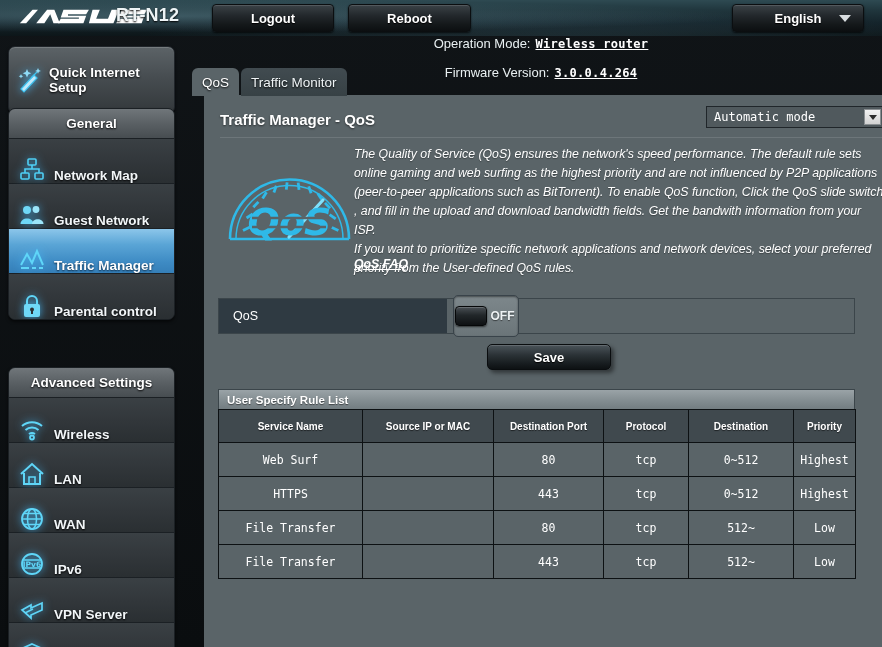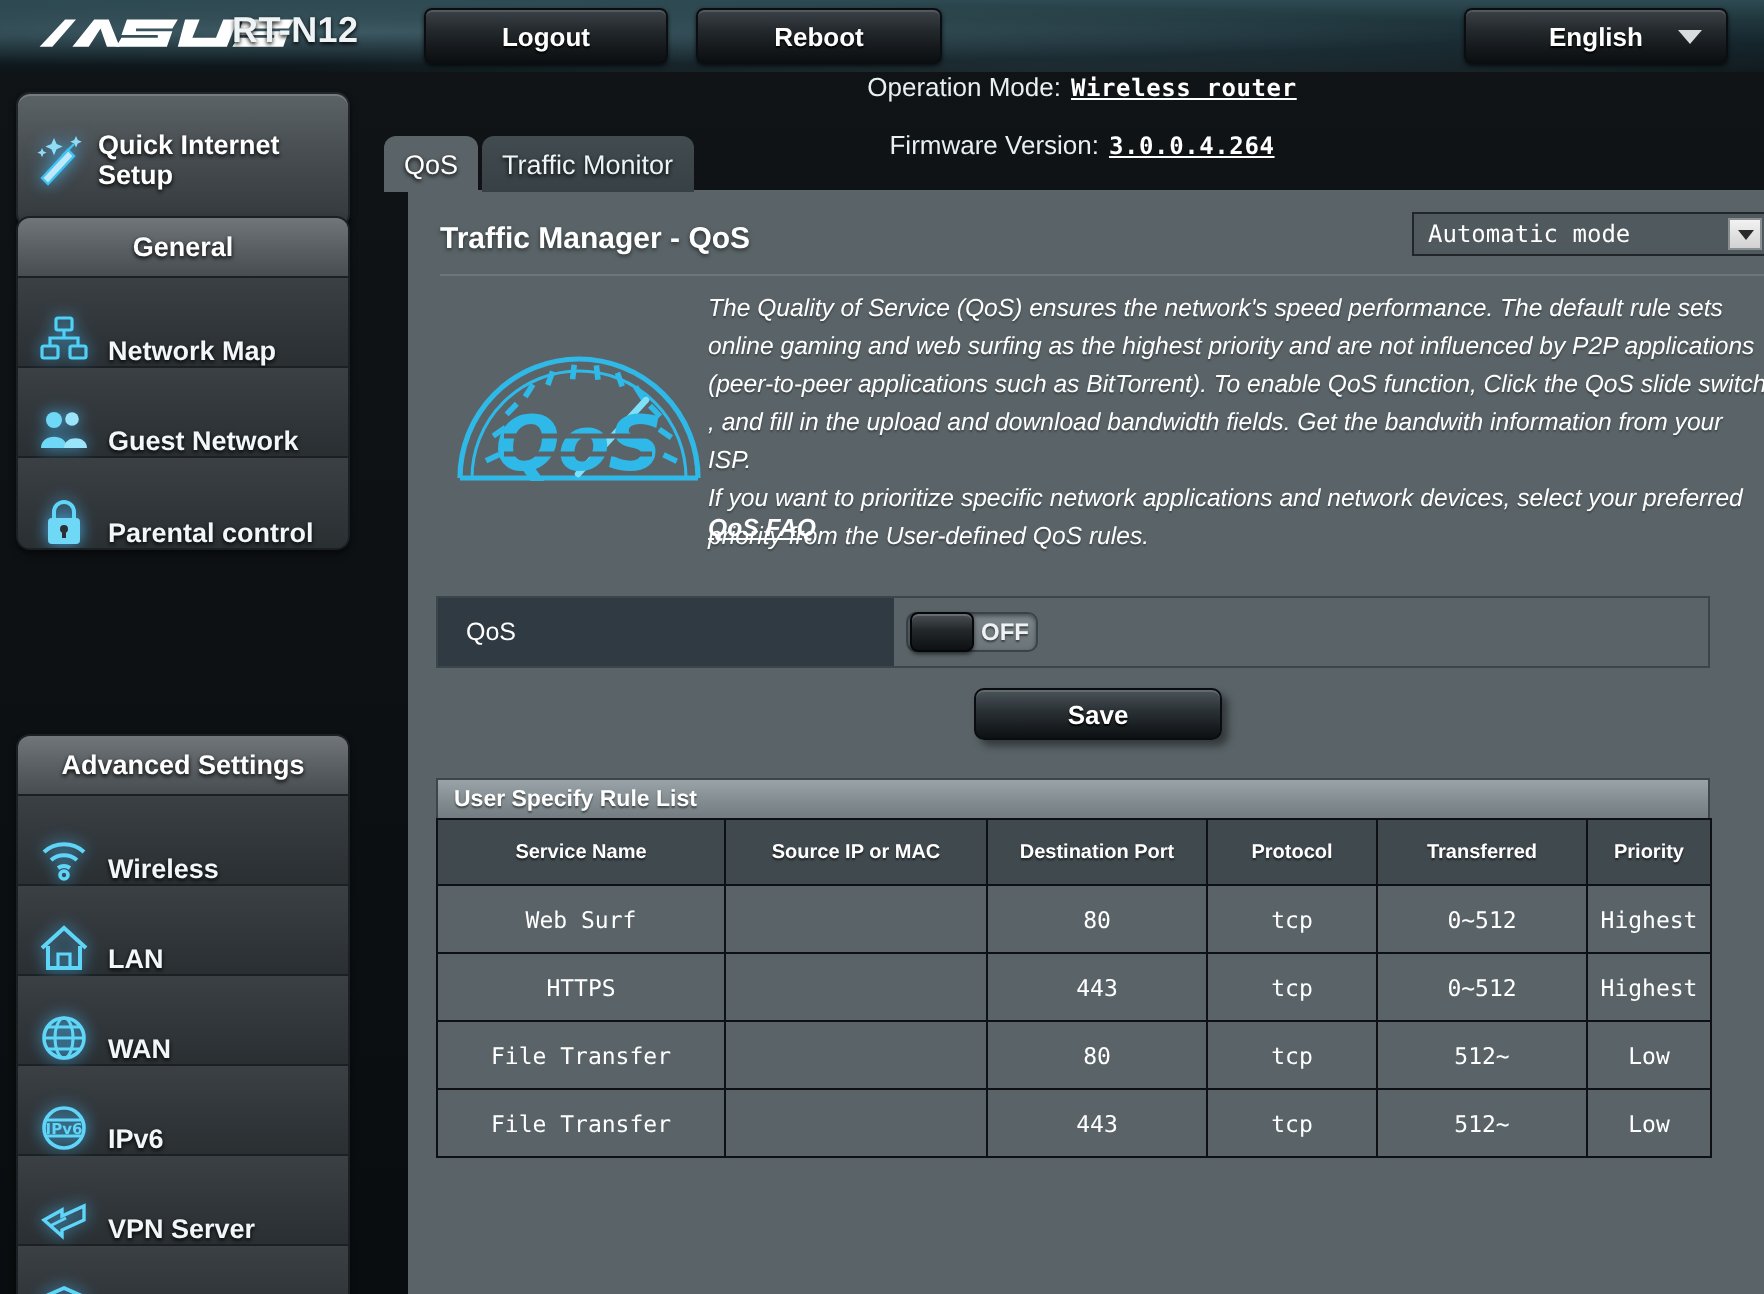--- a/index.html
+++ b/index.html
@@ -174,21 +174,21 @@
     border:1px solid #3b454a; display:flex; align-items:stretch;
   }
   .qos-row .cell-label {
     width:228px; background:#2f3a42; display:flex; align-items:center; padding-left:14px;
     font-size:12.5px; color:#ffffff;
   }
   .qos-row .cell-ctl {
     flex:1; background:#5a6468; display:flex; align-items:center; padding-left:6px;
   }
   .switch {
-    width:66px; height:20px; border-radius:5px; cursor:pointer;
+    width:66px; height:42px; border-radius:5px; cursor:pointer;
     background: linear-gradient(180deg,#7d878b 0%,#6b7579 100%);
     border:1px solid #39434a; display:flex; align-items:center; position:relative;
     box-shadow: inset 0 1px 2px rgba(0,0,0,.45);
   }
   .switch .knob {
     width:32px; height:20px; margin-left:1px; border-radius:4px;
     background: linear-gradient(180deg,#4a5055 0%,#22272a 45%,#0e1113 100%);
     border:1px solid #050708;
     box-shadow: inset 0 1px 0 rgba(255,255,255,.18), 0 1px 2px rgba(0,0,0,.6);
   }
@@ -309,20 +309,27 @@
       <div class="nav-item">
         <svg class="ico" viewBox="0 0 26 26">
           <circle cx="8" cy="8" r="4" fill="#6fd8f7"></circle>
           <circle cx="17" cy="7.5" r="3.4" fill="#9be5fa"></circle>
           <path d="M1.5 22 C1.5 14.5 14.5 14.5 14.5 22 Z" fill="#6fd8f7"></path>
           <path d="M13 22 C13 15.5 24.5 15.5 24.5 22 Z" fill="#9be5fa"></path>
         </svg>
         <span class="lbl">Guest Network</span>
       </div>
 
+      <div class="nav-item active">
+        <svg class="ico" viewBox="0 0 26 26">
+          <path d="M2 18 L8 7 L13 16 L18 4 L24 18" fill="none" stroke="#5fd6f8" stroke-width="2"></path>
+          <path d="M2 21 h8 M13 21 h4 M20 21 h4" stroke="#5fd6f8" stroke-width="1.8"></path>
+        </svg>
+        <span class="lbl">Traffic Manager</span>
+      </div>
 
       <div class="nav-item">
         <svg class="ico" viewBox="0 0 26 26">
           <path d="M8 11 V8 a5 5 0 0 1 10 0 v3" fill="none" stroke="#5fd6f8" stroke-width="2"></path>
           <rect x="5" y="11" width="16" height="13" rx="2" fill="#6fd8f7"></rect>
           <circle cx="13" cy="16.5" r="2" fill="#2b3034"></circle>
           <rect x="12" y="16.5" width="2" height="4.5" fill="#2b3034"></rect>
         </svg>
         <span class="lbl">Parental control</span>
       </div>
@@ -459,21 +466,21 @@
             <col class="col-d">
               <col class="col-e">
               <col class="col-f">
           </colgroup>
           <thead>
             <tr>
               <th>Service Name</th>
               <th>Source IP or MAC</th>
               <th>Destination Port</th>
               <th>Protocol</th>
-              <th>Transferred</th>
+              <th>Destination</th>
               <th>Priority</th>
             </tr>
           </thead>
           <tbody>
             <tr>
               <td>Web Surf</td>
               <td></td>
               <td>80</td>
               <td>tcp</td>
               <td>0~512</td>

